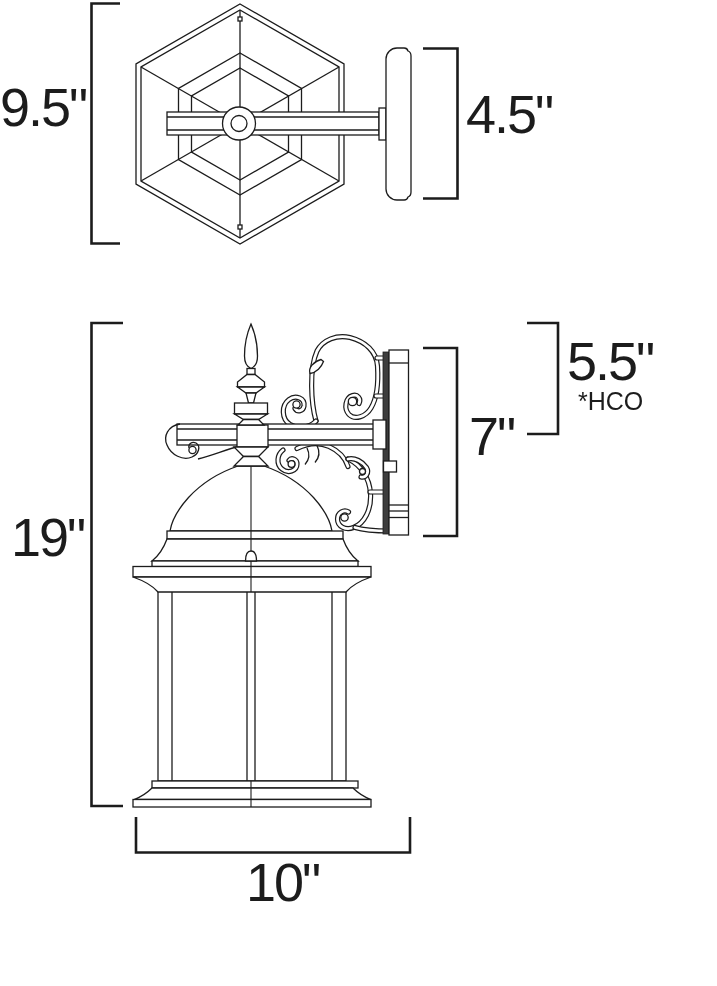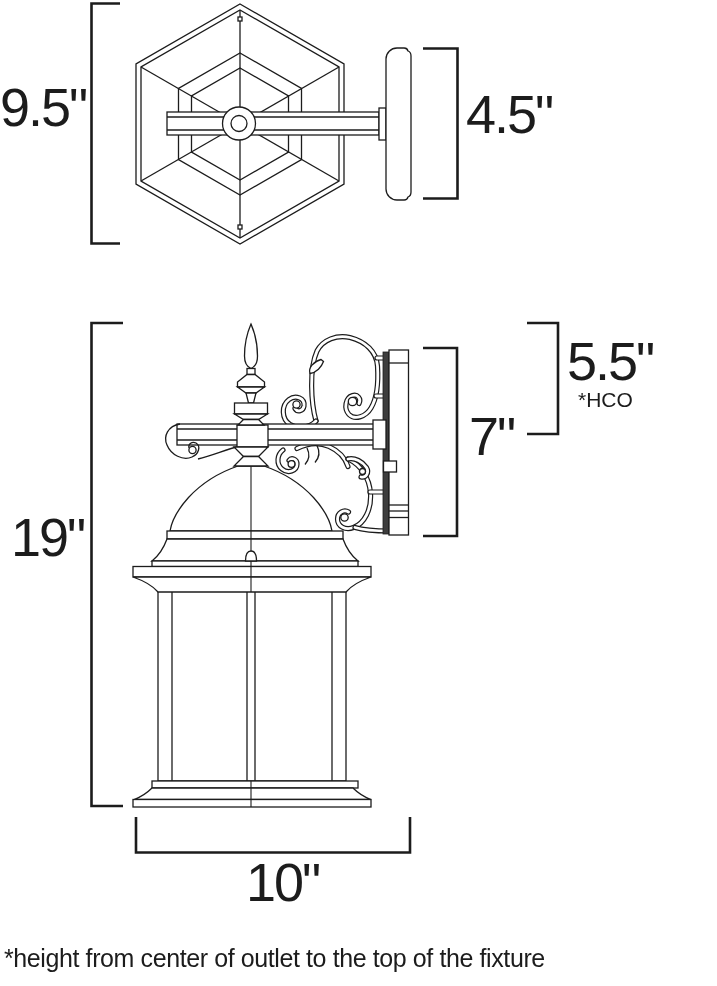--- a/index.html
+++ b/index.html
@@ -12,21 +12,21 @@
   }
   .drawing-svg{position:absolute;left:0;top:0;}
   .dim-label{
     position:absolute;
     color:#1c1c1c;
     line-height:1;
     letter-spacing:-2px;
     font-size:54px;
     white-space:pre;
   }
-  .dim-label.small{font-size:21px;letter-spacing:0;}
+  .dim-label.small{font-size:25px;letter-spacing:0;}
   .footnote{
     position:absolute;
     color:#1c1c1c;
     font-size:25px;
     letter-spacing:-0.4px;
     line-height:1;
     white-space:pre;
   }
   
   .ln{stroke:#1c1c1c;stroke-width:1.3;fill:none;}
@@ -191,15 +191,14 @@
   </svg>
 
   <div class="dim-label" style="left:0px;top:80px;">9.5"</div>
   <div class="dim-label" style="left:466px;top:87px;">4.5"</div>
   <div class="dim-label" style="left:11px;top:510px;">19"</div>
   <div class="dim-label" style="left:567px;top:334px;">5.5"</div>
   <div class="dim-label small" style="left:578px;top:389px;">*HCO</div>
   <div class="dim-label" style="left:469px;top:409px;">7"</div>
   <div class="dim-label" style="left:246px;top:855px;">10"</div>
 
-  <div class="footnote" style="left:4px;top:946px;">*height from center of outlet to the top of the fixture</div>
 
 </div>
 
 </body></html>

